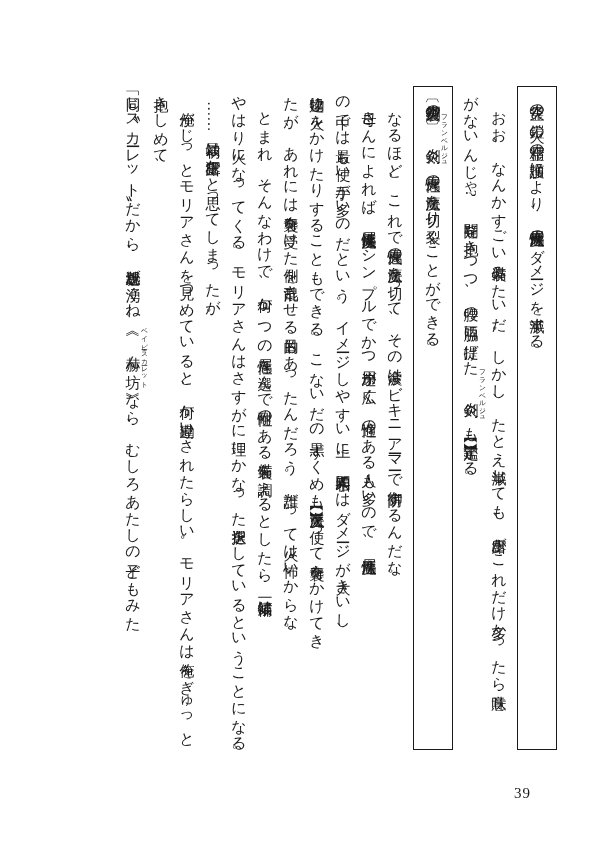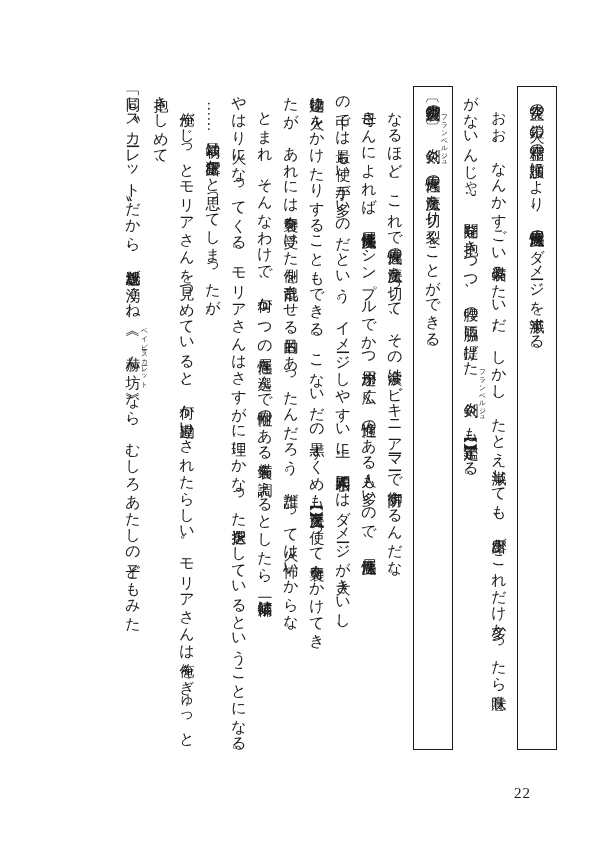--- a/index.html
+++ b/index.html
@@ -57,14 +57,14 @@
     <div class="line">の中では最も使い手が多いのだという。イメージしやすい上に、人間相手にはダメージが大きいし、</div>
     <div class="line">建物に火をかけたりすることもできる。こないだの黒ずくめも【火魔法】を使って奇襲をかけてき</div>
     <div class="line">たが、あれには奇襲を受けた側を混乱させる目的もあったんだろう。誰だって火は怖いからな。</div>
     <div class="line">　とまれ、そんなわけで、何か1つの属性を選んで耐性のある装備を調えるとしたら、第一候補は</div>
     <div class="line">やはり火になってくる。モリアさんはさすがに理にかなった選択をしているということになる。</div>
     <div class="line">　……最初は露出狂かと思ってしまったが。</div>
     <div class="line">　俺がじっとモリアさんを見つめていると、何か勘違いされたらしい。モリアさんは俺をぎゅっと</div>
     <div class="line">抱きしめて、</div>
     <div class="line">「同じ〝スカーレット〟だから、親近感が湧くね。《<ruby>赫ん坊<rt>ベイビー・スカーレット</rt></ruby>》なら、むしろあたしの子どもみた</div>
   </div>
-  <div class="page-number">22</div>
+  <div class="page-number">39</div>
 </div>
 
 </body></html>

